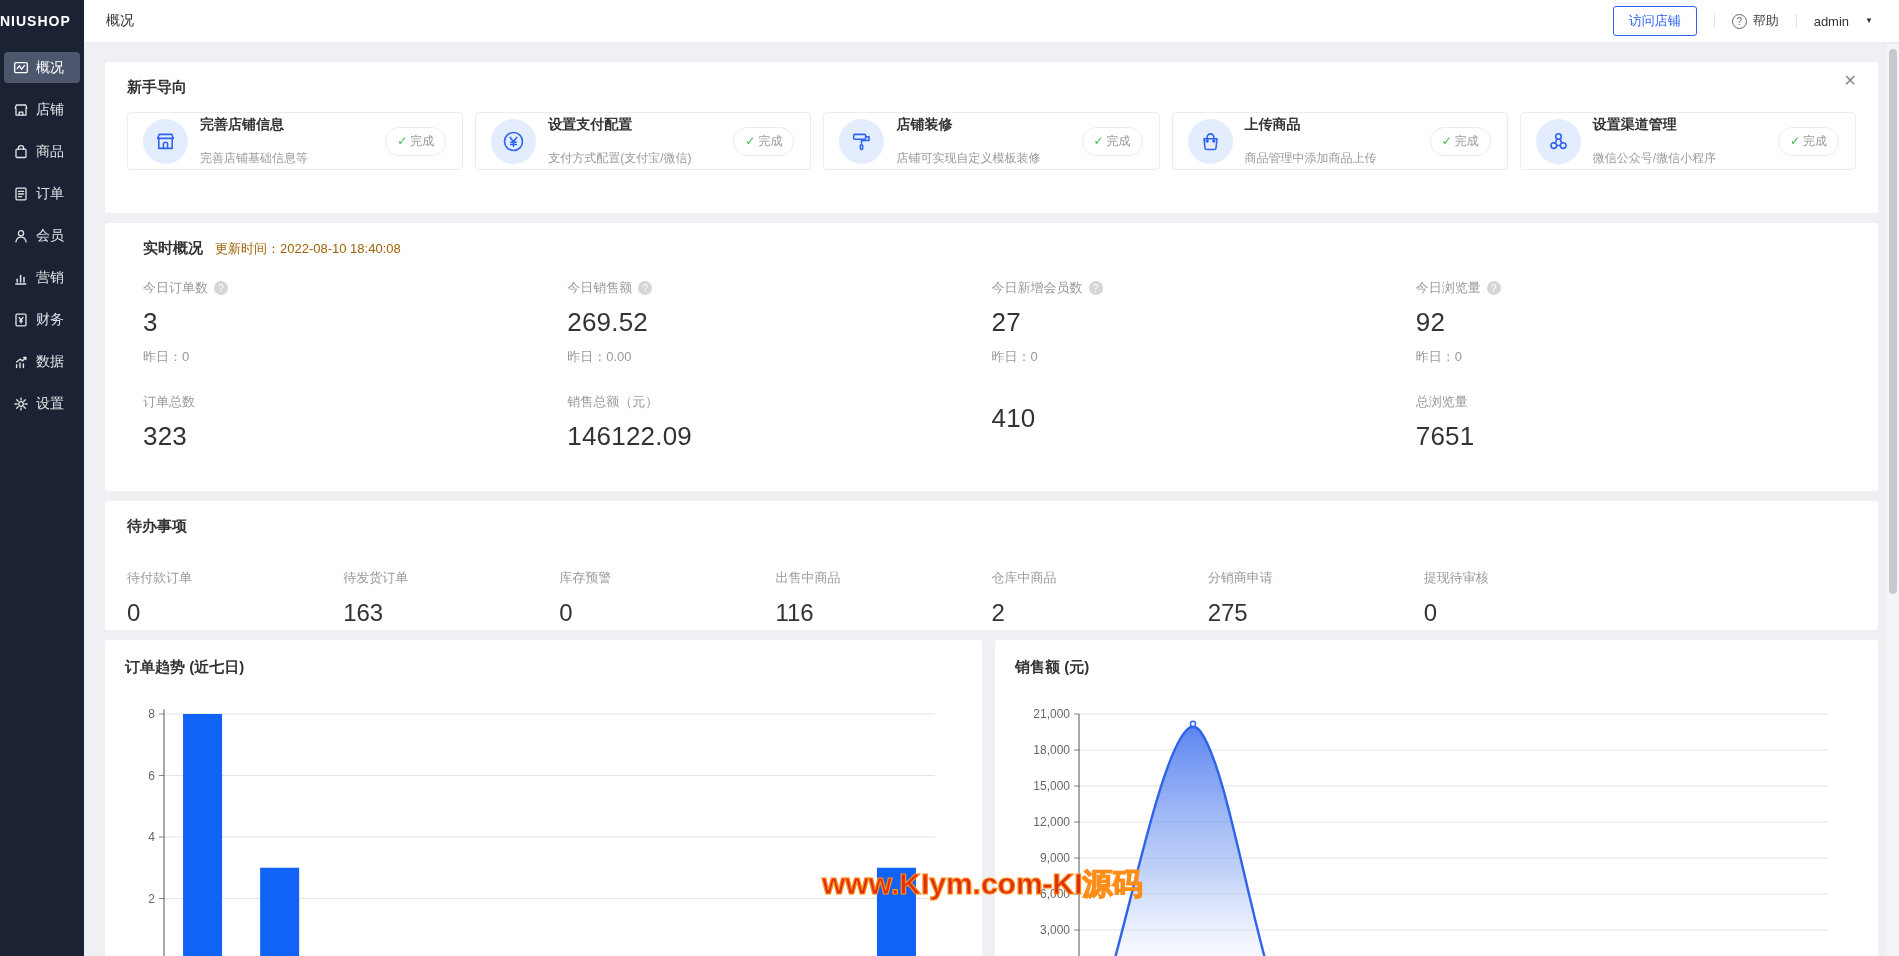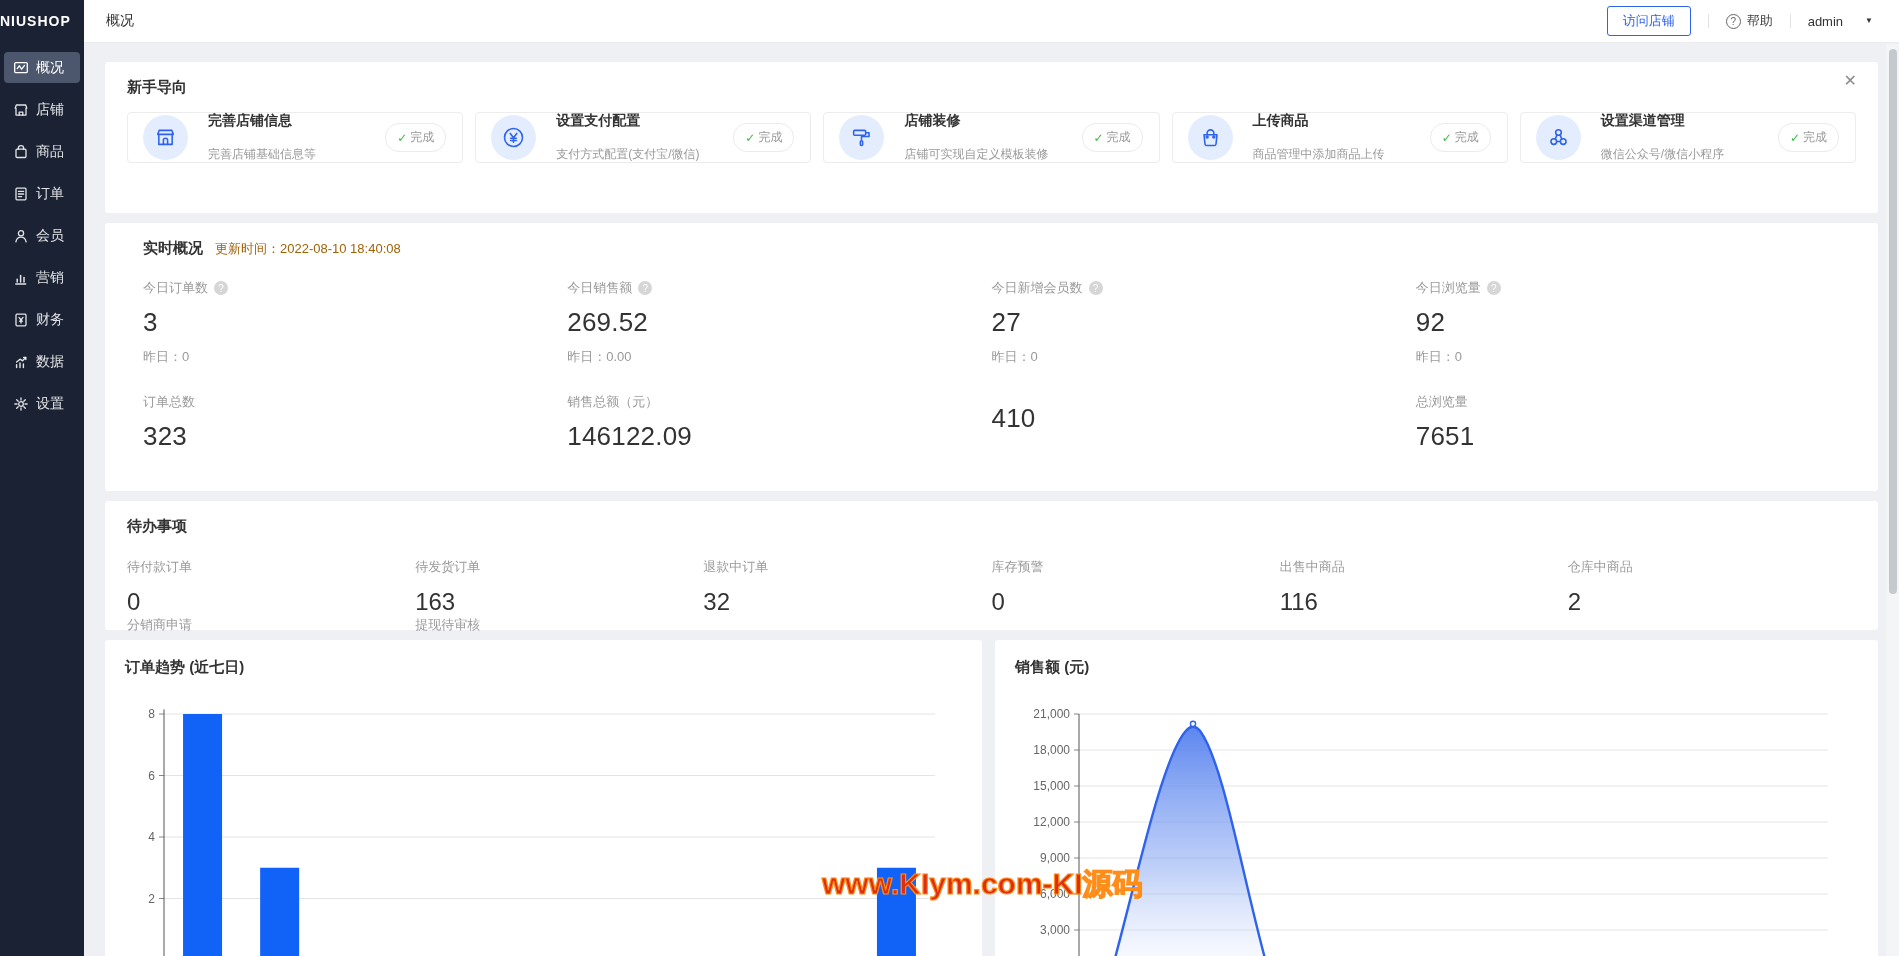--- a/index.html
+++ b/index.html
@@ -17,32 +17,32 @@
 
   
   .main{flex:1;display:flex;flex-direction:column;min-width:0}
   .topbar{height:43px;flex:0 0 43px;background:#fff;display:flex;align-items:center;padding:0 26px 0 22px;border-bottom:1px solid #ececec}
   .crumb{font-size:14px;color:#333}
   .top-right{margin-left:auto;display:flex;align-items:center}
   .visit-btn{border:1px solid #2d63f0;color:#2d63f0;background:#fff;border-radius:3px;font-size:13px;padding:5px 15px;cursor:pointer;font-family:inherit}
   .top-sep{width:1px;height:14px;background:#e3e3e3;margin:0 17px}
   .help-link{display:flex;align-items:center;gap:6px;font-size:13px;color:#444;cursor:pointer}
   .q-ring{width:15px;height:15px;border:1px solid #666;border-radius:50%;font-size:10px;display:flex;align-items:center;justify-content:center;color:#666}
-  .admin{display:flex;align-items:center;gap:22px;font-size:13px;color:#333;cursor:pointer}
+  .admin{display:flex;align-items:center;gap:16px;font-size:13px;color:#333;cursor:pointer}
   .caret{font-size:8px;color:#333;line-height:1}
 
   .content{flex:1;padding:19px 21px 0;overflow:hidden}
   .panel{background:#fff;border-radius:3px;margin-bottom:10px;position:relative}
   .panel-title{font-size:15px;font-weight:700;color:#333}
 
   
   .guide{height:151px;padding:16px 22px}
   .guide-close{position:absolute;top:11px;right:21px;font-size:16px;color:#8a8a8a;cursor:pointer;line-height:1}
   .guide-cards{display:flex;gap:12px;margin-top:15px}
-  .g-card{flex:1;height:51px;border:1px solid #ececec;border-radius:4px;display:flex;align-items:center;padding:0 16px 0 15px;gap:20px;cursor:pointer;background:#fff;min-width:0}
+  .g-card{flex:1;height:58px;border:1px solid #ececec;border-radius:4px;display:flex;align-items:center;padding:0 16px 0 15px;gap:12px;cursor:pointer;background:#fff;min-width:0}
   .g-icon{width:45px;height:45px;border-radius:50%;background:#e4edfe;display:flex;align-items:center;justify-content:center;color:#2d63f0;flex:0 0 45px}
   .g-icon svg{width:23px;height:23px}
   .g-texts{flex:1;min-width:0}
   .g-title{font-size:14px;color:#333;font-weight:600;white-space:nowrap}
   .g-desc{font-size:12px;color:#9a9a9a;margin-top:16px;white-space:nowrap;overflow:hidden}
   .done-pill{border:1px solid #ebebeb;border-radius:14px;padding:5px 11px;font-size:12px;color:#999;display:flex;align-items:center;gap:3px;background:#fff;flex:0 0 auto;white-space:nowrap}
   .done-check{color:#3cb942;font-weight:700}
 
   
   .realtime{height:268px;padding:16px 38px}
@@ -50,21 +50,21 @@
   .updated{font-size:13px;color:#a16207}
   .rt-grid{display:grid;grid-template-columns:repeat(4,1fr);margin-top:21px}
   .rt-grid.totals{margin-top:27px}
   .stat-label{font-size:13px;color:#9a9a9a;display:flex;align-items:center;gap:6px}
   .help-dot{width:14px;height:14px;border-radius:50%;background:#d6d6d6;color:#fff;font-size:10px;display:inline-flex;align-items:center;justify-content:center;cursor:pointer}
   .stat-value{font-size:26px;color:#333;margin-top:10px;font-weight:500;letter-spacing:.2px}
   .stat-sub{font-size:13px;color:#9a9a9a;margin-top:10px}
 
   
   .todo{height:129px;padding:16px 22px}
-  .todo-grid{display:grid;grid-template-columns:repeat(6,1fr);margin-top:22px}
+  .todo-grid{display:grid;grid-template-columns:repeat(8,1fr);margin-top:33px}
   .todo-value{font-size:24px;color:#333;margin-top:12px;font-weight:500}
 
   
   .charts-row{display:flex;gap:13px}
   .chart-panel{height:450px;padding:18px 20px;margin-bottom:0;overflow:hidden}
   .chart-left{flex:0 0 877px;width:877px}
   .chart-right{flex:1}
   .chart-panel svg.plot{position:absolute;left:0;top:0;width:100%;height:100%;pointer-events:none}
   .chart-panel .panel-title{position:relative;z-index:2}
 
@@ -350,24 +350,20 @@
       <section class="panel todo">
         <div class="panel-title">待办事项</div>
         <div class="todo-grid">
           <div>
             <div class="stat-label">待付款订单</div>
             <div class="todo-value">0</div>
           </div>
           <div>
             <div class="stat-label">待发货订单</div>
             <div class="todo-value">163</div>
-          </div>
-          <div>
-            <div class="stat-label">退款中订单</div>
-            <div class="todo-value">32</div>
           </div>
           <div>
             <div class="stat-label">库存预警</div>
             <div class="todo-value">0</div>
           </div>
           <div>
             <div class="stat-label">出售中商品</div>
             <div class="todo-value">116</div>
           </div>
           <div>

